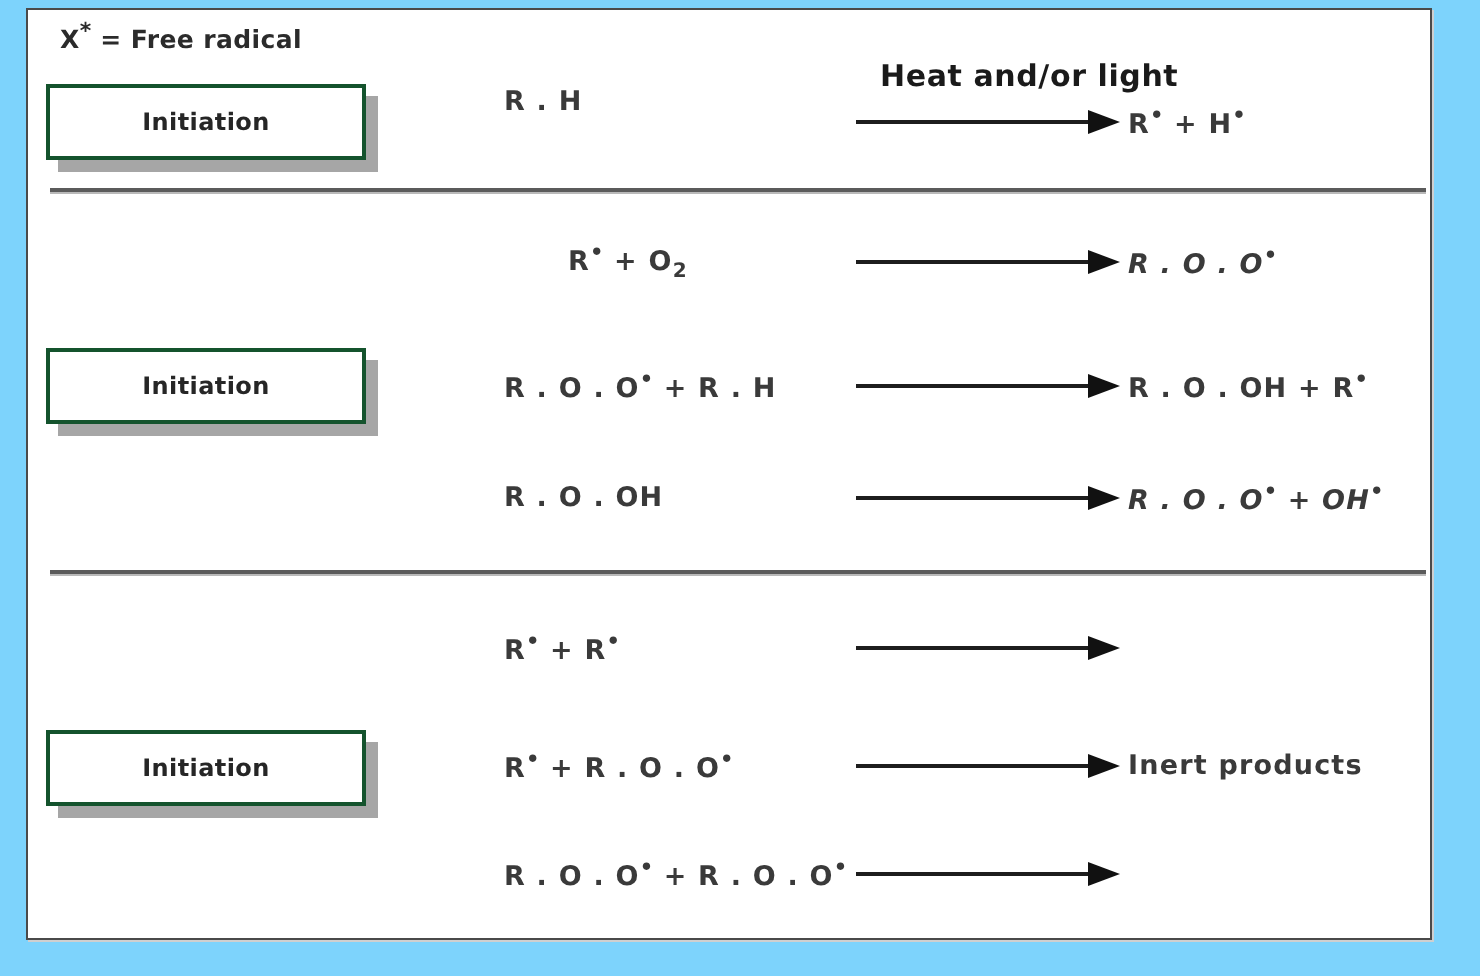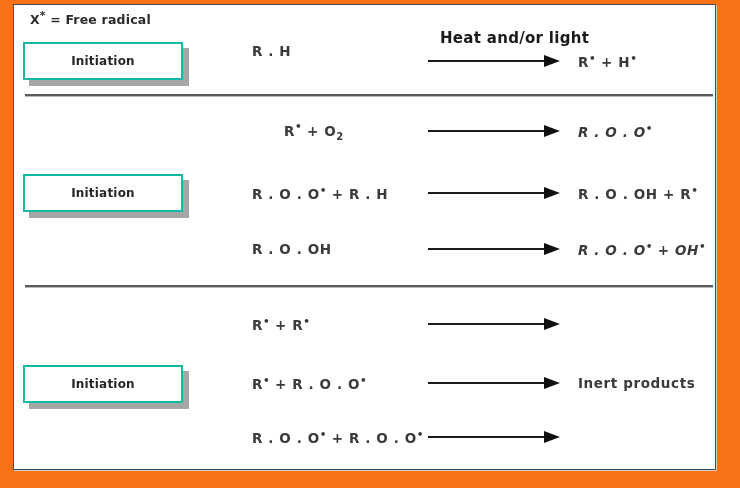--- a/index.html
+++ b/index.html
@@ -4,21 +4,21 @@
 <style>
   html, body {
     margin: 0;
     padding: 0;
     background: #ffffff;
   }
   #stage {
     position: relative;
     width: 740px;
     height: 488px;
-    background: #f97316;
+    background: #7dd3fc;
     font-family: "DejaVu Sans", sans-serif;
     overflow: hidden;
   }
 
   
   #frame {
     position: absolute;
     left: 13px;
     top: 4px;
     width: 703px;
@@ -61,21 +61,21 @@
     border-top: 2px solid #5b5b5b;
     border-bottom: 1px solid #b9b9b9;
   }
 
   
   .label-box {
     position: absolute;
     width: 160px;
     height: 38px;
     background: #ffffff;
-    border: 2px solid #14b8a6;
+    border: 2px solid #14532d;
     box-sizing: border-box;
     box-shadow: 6px 6px 0 0 #a6a6a6;
     display: flex;
     align-items: center;
     justify-content: center;
   }
   .label-box span {
     font-size: 12px;
     font-weight: bold;
     color: #262626;
@@ -87,21 +87,21 @@
   .reactant, .product {
     position: absolute;
     font-size: 13.5px;
     font-weight: bold;
     color: #3a3a3a;
     letter-spacing: .6px;
     white-space: nowrap;
     transform: translateY(-50%);
   }
   .reactant { left: 252px; }
-  .product  { left: 578px; text-align: right; }
+  .product  { left: 564px; text-align: right; }
   .rad { font-size: 10.5px; vertical-align: super; letter-spacing: 0; }
   .sub { font-size: 10px;   vertical-align: sub;   letter-spacing: 0; }
 
   
   .arrow {
     position: absolute;
     height: 12px;
     transform: translateY(-50%);
     pointer-events: none;
   }

